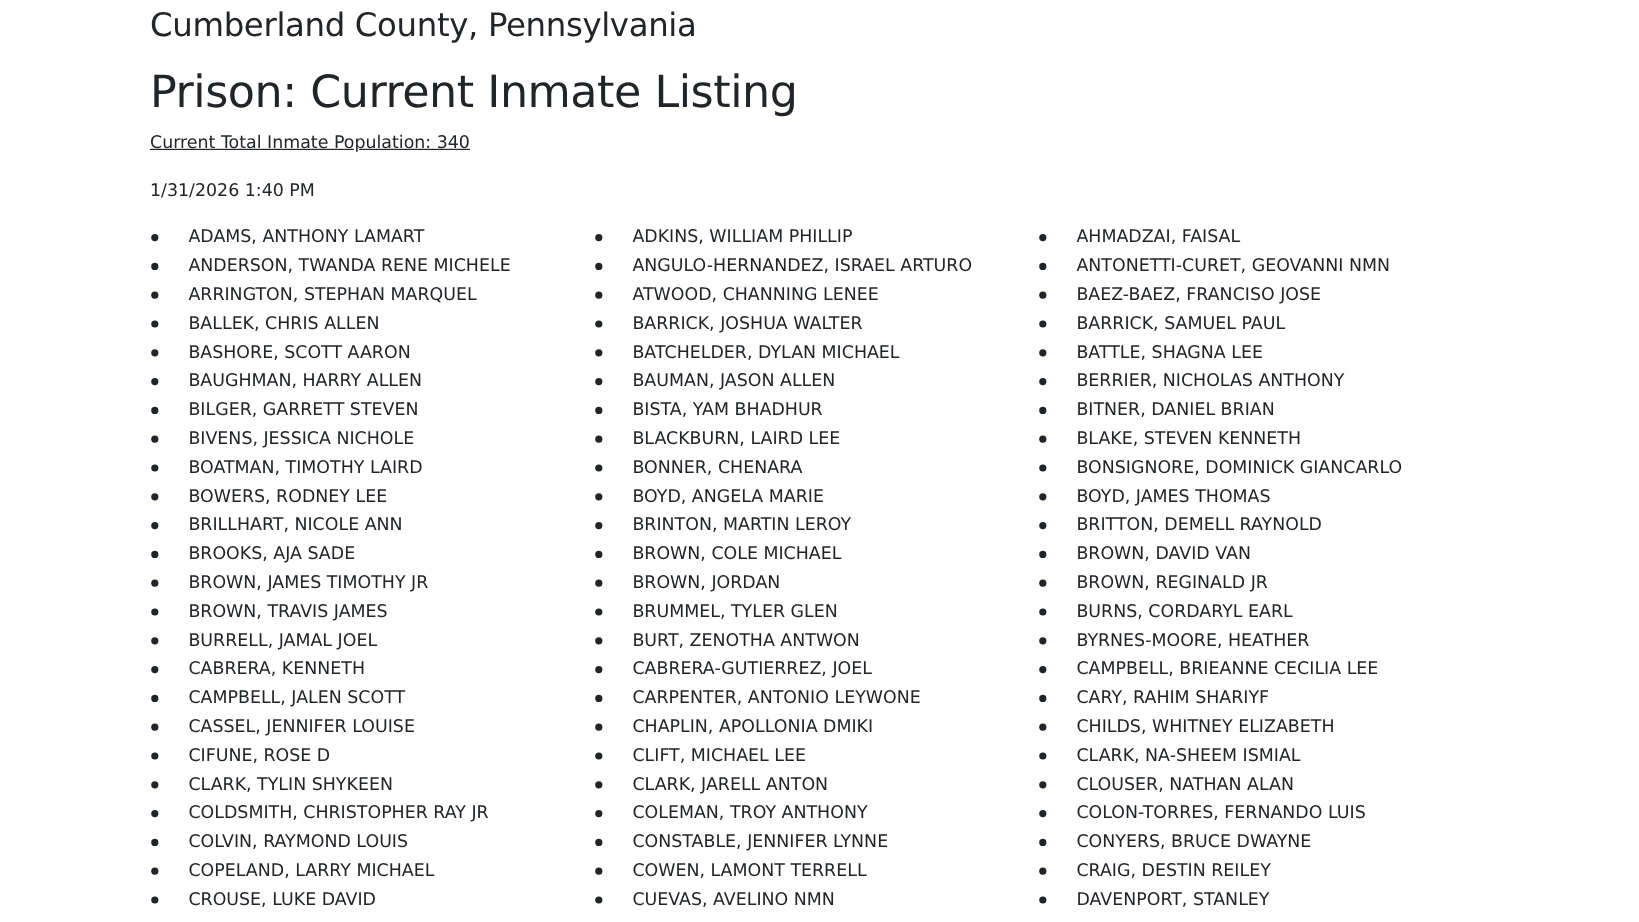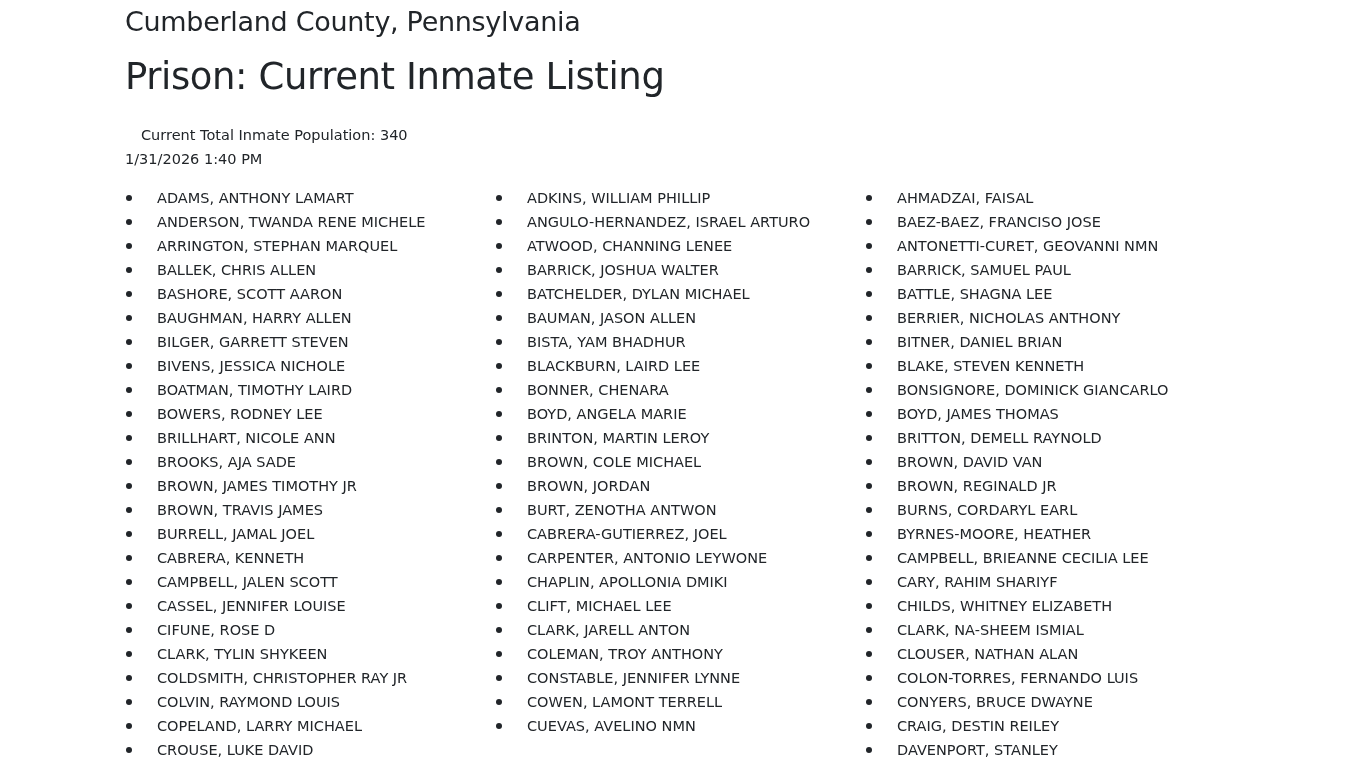--- a/index.html
+++ b/index.html
@@ -39,24 +39,25 @@
       font-size: 37px;
       font-weight: 400;
       line-height: 46px;
       letter-spacing: -0.4px;
       white-space: nowrap;
     }
     .population {
       position: absolute;
       left: 0;
       top: 109px;
-      margin: 16px;
+      margin: 0;
       font-size: 14.5px;
       line-height: 20px;
       white-space: nowrap;
+      text-decoration: underline;
     }
     .timestamp {
       position: absolute;
       left: 0;
       top: 149px;
       margin: 0;
       font-size: 14.5px;
       line-height: 20px;
       white-space: nowrap;
     }
@@ -138,35 +139,36 @@
         <li><span class="bullet"></span><span class="name">BARRICK, JOSHUA WALTER</span></li>
         <li><span class="bullet"></span><span class="name">BATCHELDER, DYLAN MICHAEL</span></li>
         <li><span class="bullet"></span><span class="name">BAUMAN, JASON ALLEN</span></li>
         <li><span class="bullet"></span><span class="name">BISTA, YAM BHADHUR</span></li>
         <li><span class="bullet"></span><span class="name">BLACKBURN, LAIRD LEE</span></li>
         <li><span class="bullet"></span><span class="name">BONNER, CHENARA</span></li>
         <li><span class="bullet"></span><span class="name">BOYD, ANGELA MARIE</span></li>
         <li><span class="bullet"></span><span class="name">BRINTON, MARTIN LEROY</span></li>
         <li><span class="bullet"></span><span class="name">BROWN, COLE MICHAEL</span></li>
         <li><span class="bullet"></span><span class="name">BROWN, JORDAN</span></li>
+        <li><span class="bullet"></span><span class="name">BRUMMEL, TYLER GLEN</span></li>
         <li><span class="bullet"></span><span class="name">BURT, ZENOTHA ANTWON</span></li>
         <li><span class="bullet"></span><span class="name">CABRERA-GUTIERREZ, JOEL</span></li>
         <li><span class="bullet"></span><span class="name">CARPENTER, ANTONIO LEYWONE</span></li>
         <li><span class="bullet"></span><span class="name">CHAPLIN, APOLLONIA DMIKI</span></li>
         <li><span class="bullet"></span><span class="name">CLIFT, MICHAEL LEE</span></li>
         <li><span class="bullet"></span><span class="name">CLARK, JARELL ANTON</span></li>
         <li><span class="bullet"></span><span class="name">COLEMAN, TROY ANTHONY</span></li>
         <li><span class="bullet"></span><span class="name">CONSTABLE, JENNIFER LYNNE</span></li>
         <li><span class="bullet"></span><span class="name">COWEN, LAMONT TERRELL</span></li>
         <li><span class="bullet"></span><span class="name">CUEVAS, AVELINO NMN</span></li>
       </ul>
     <ul class="inmate-col">
         <li><span class="bullet"></span><span class="name">AHMADZAI, FAISAL</span></li>
+        <li><span class="bullet"></span><span class="name">ANTONETTI-CURET, GEOVANNI NMN</span></li>
         <li><span class="bullet"></span><span class="name">BAEZ-BAEZ, FRANCISO JOSE</span></li>
-        <li><span class="bullet"></span><span class="name">ANTONETTI-CURET, GEOVANNI NMN</span></li>
         <li><span class="bullet"></span><span class="name">BARRICK, SAMUEL PAUL</span></li>
         <li><span class="bullet"></span><span class="name">BATTLE, SHAGNA LEE</span></li>
         <li><span class="bullet"></span><span class="name">BERRIER, NICHOLAS ANTHONY</span></li>
         <li><span class="bullet"></span><span class="name">BITNER, DANIEL BRIAN</span></li>
         <li><span class="bullet"></span><span class="name">BLAKE, STEVEN KENNETH</span></li>
         <li><span class="bullet"></span><span class="name">BONSIGNORE, DOMINICK GIANCARLO</span></li>
         <li><span class="bullet"></span><span class="name">BOYD, JAMES THOMAS</span></li>
         <li><span class="bullet"></span><span class="name">BRITTON, DEMELL RAYNOLD</span></li>
         <li><span class="bullet"></span><span class="name">BROWN, DAVID VAN</span></li>
         <li><span class="bullet"></span><span class="name">BROWN, REGINALD JR</span></li>

